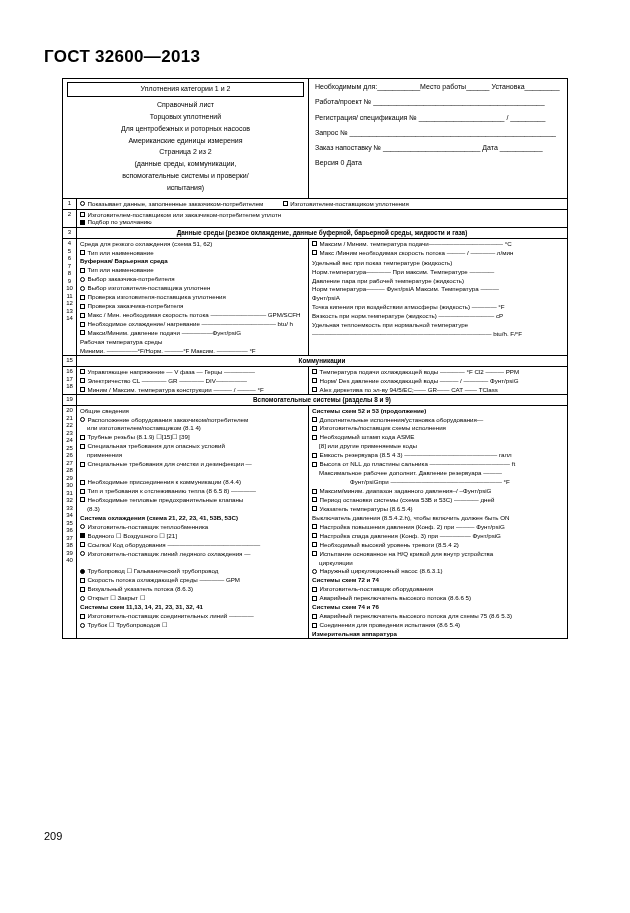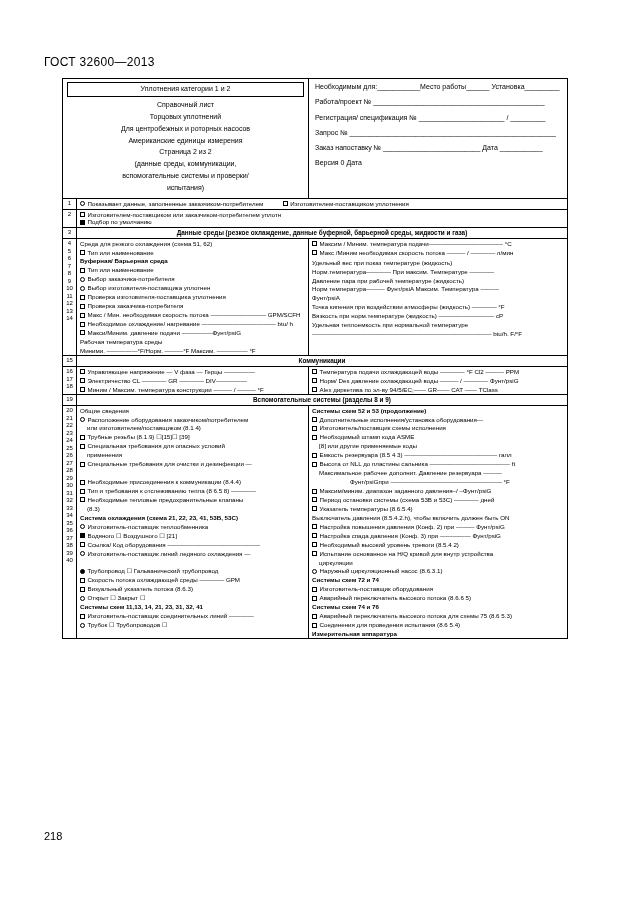--- a/index.html
+++ b/index.html
@@ -7,21 +7,21 @@
   body {
     width: 630px; height: 913px;
     background: #ffffff;
     font-family: "Liberation Sans", sans-serif;
     color: #000;
     position: relative;
   }
   .page { position:absolute; left:0; top:0; width:630px; height:913px; }
   .std-title {
     position:absolute; left:44px; top:47px;
-    font-size: 12px; font-weight: normal; letter-spacing: .3px; margin-top: 8px;
+    font-size: 17px; font-weight: bold; letter-spacing: .3px;
   }
   .page-no {
     position:absolute; left:44px; top:830px;
     font-size: 11px;
   }
   .form {
     position:absolute; left:62px; top:78px;
     width: 506px;
     border: 1px solid #000;
     font-size: 6.2px;
@@ -276,14 +276,14 @@
         <div><span class="ck"></span><span>Аварийный переключатель высокого потока (8.6.6 5)</span></div>
         <div class="bold">Системы схем 74 и 76</div>
         <div><span class="ck"></span><span>Аварийный переключатель высокого потока для схемы 75 (8.6 5.3)</span></div>
         <div><span class="ck"></span><span>Соединения для проведения испытания (8.6 5.4)</span></div>
         <div class="bold">Измерительная аппаратура</div>
       </div>
     </div>
 
   </div>
 
-  <div class="page-no">218</div>
+  <div class="page-no">209</div>
 </div>
 
 </body></html>

